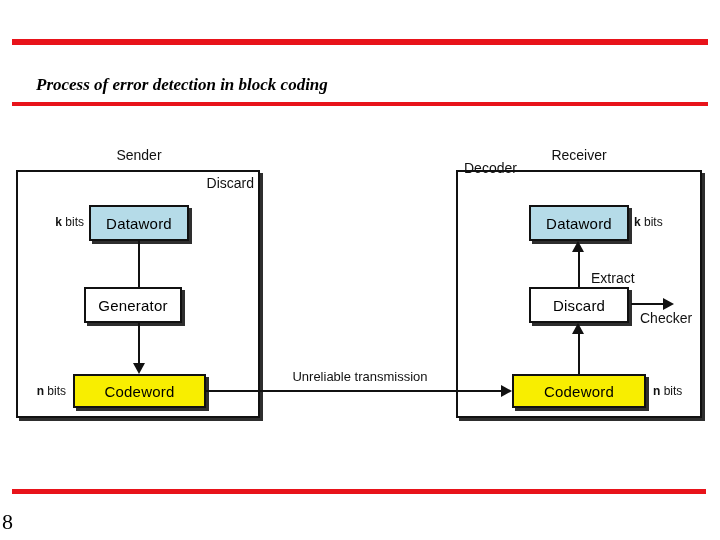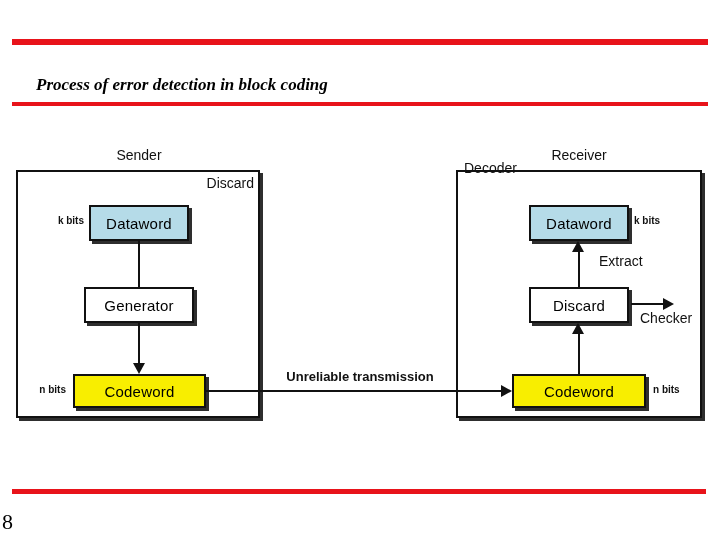--- a/index.html
+++ b/index.html
@@ -39,21 +39,21 @@
   .node{
     position:absolute;border:2px solid var(--ink);
     display:flex;align-items:center;justify-content:center;
     font-size:15px;letter-spacing:.2px;color:#000000;
     box-shadow:3px 3px 0 var(--shadow);
   }
   .node.blue{background:var(--dataword-fill);}
   .node.yellow{background:var(--codeword-fill);text-align:center;}
   .node.white{background:var(--box-fill);}
   .side-label{
-    position:absolute;font-size:10px;color:var(--ink);white-space:nowrap;font-weight:bold;
+    position:absolute;font-size:12px;color:var(--ink);white-space:nowrap;
   }
   .side-label.right-align{text-align:right;}
   .side-label::first-letter{font-weight:bold;}
   .anno-label{
     position:absolute;font-size:14px;color:var(--ink);white-space:nowrap;
   }
   .channel-label{
     position:absolute;font-size:13px;color:var(--ink);text-align:center;white-space:nowrap;
   }
   .line{position:absolute;background:var(--ink);}
@@ -79,38 +79,38 @@
 
   <div class="outer-box" style="left:16px;top:170px;width:244px;height:248px;"></div>
   <div class="corner-label" style="left:194px;top:175px;width:60px;text-align:right;">Discard</div>
   <div class="outer-box" style="left:456px;top:170px;width:246px;height:248px;"></div>
   <div class="corner-label" style="left:464px;top:160px;">Decoder</div>
 
   <div class="side-label right-align" style="left:38px;top:215px;width:46px;">k bits</div>
   <div class="node blue" style="left:89px;top:205px;width:100px;height:36px;">Dataword</div>
 
   <div class="line" style="left:138px;top:241px;width:2px;height:46px;"></div>
-  <div class="node white" style="left:84px;top:287px;width:110px;height:36px;">Generator</div>
+  <div class="node white" style="left:84px;top:287px;width:98px;height:36px;">Generator</div>
 
   <div class="line" style="left:138px;top:323px;width:2px;height:42px;"></div>
   <div class="arr down" style="left:133px;top:363px;"></div>
 
   <div class="side-label right-align" style="left:20px;top:384px;width:46px;">n bits</div>
   <div class="node yellow" style="left:73px;top:374px;width:133px;height:34px;">Codeword</div>
 
-  <div class="channel-label" style="left:268px;top:369px;width:184px;font-weight:bold;">Unreliable transmission</div>
+  <div class="channel-label" style="left:268px;top:369px;width:184px;">Unreliable transmission</div>
   <div class="line" style="left:205px;top:390px;width:297px;height:2px;"></div>
   <div class="arr right" style="left:501px;top:385px;"></div>
 
   <div class="node blue" style="left:529px;top:205px;width:100px;height:36px;">Dataword</div>
   <div class="side-label" style="left:634px;top:215px;">k bits</div>
 
   <div class="arr up" style="left:572px;top:241px;"></div>
   <div class="line" style="left:578px;top:250px;width:2px;height:38px;"></div>
-  <div class="anno-label" style="left:591px;top:253px;margin-left:8px;">Extract</div>
+  <div class="anno-label" style="left:591px;top:270px;">Extract</div>
 
   <div class="node white" style="left:529px;top:287px;width:100px;height:36px;">Discard</div>
 
   <div class="line" style="left:631px;top:303px;width:32px;height:2px;"></div>
   <div class="arr right" style="left:663px;top:298px;"></div>
   <div class="anno-label" style="left:640px;top:310px;">Checker</div>
 
   <div class="arr up" style="left:572px;top:323px;"></div>
   <div class="line" style="left:578px;top:332px;width:2px;height:42px;"></div>
 

